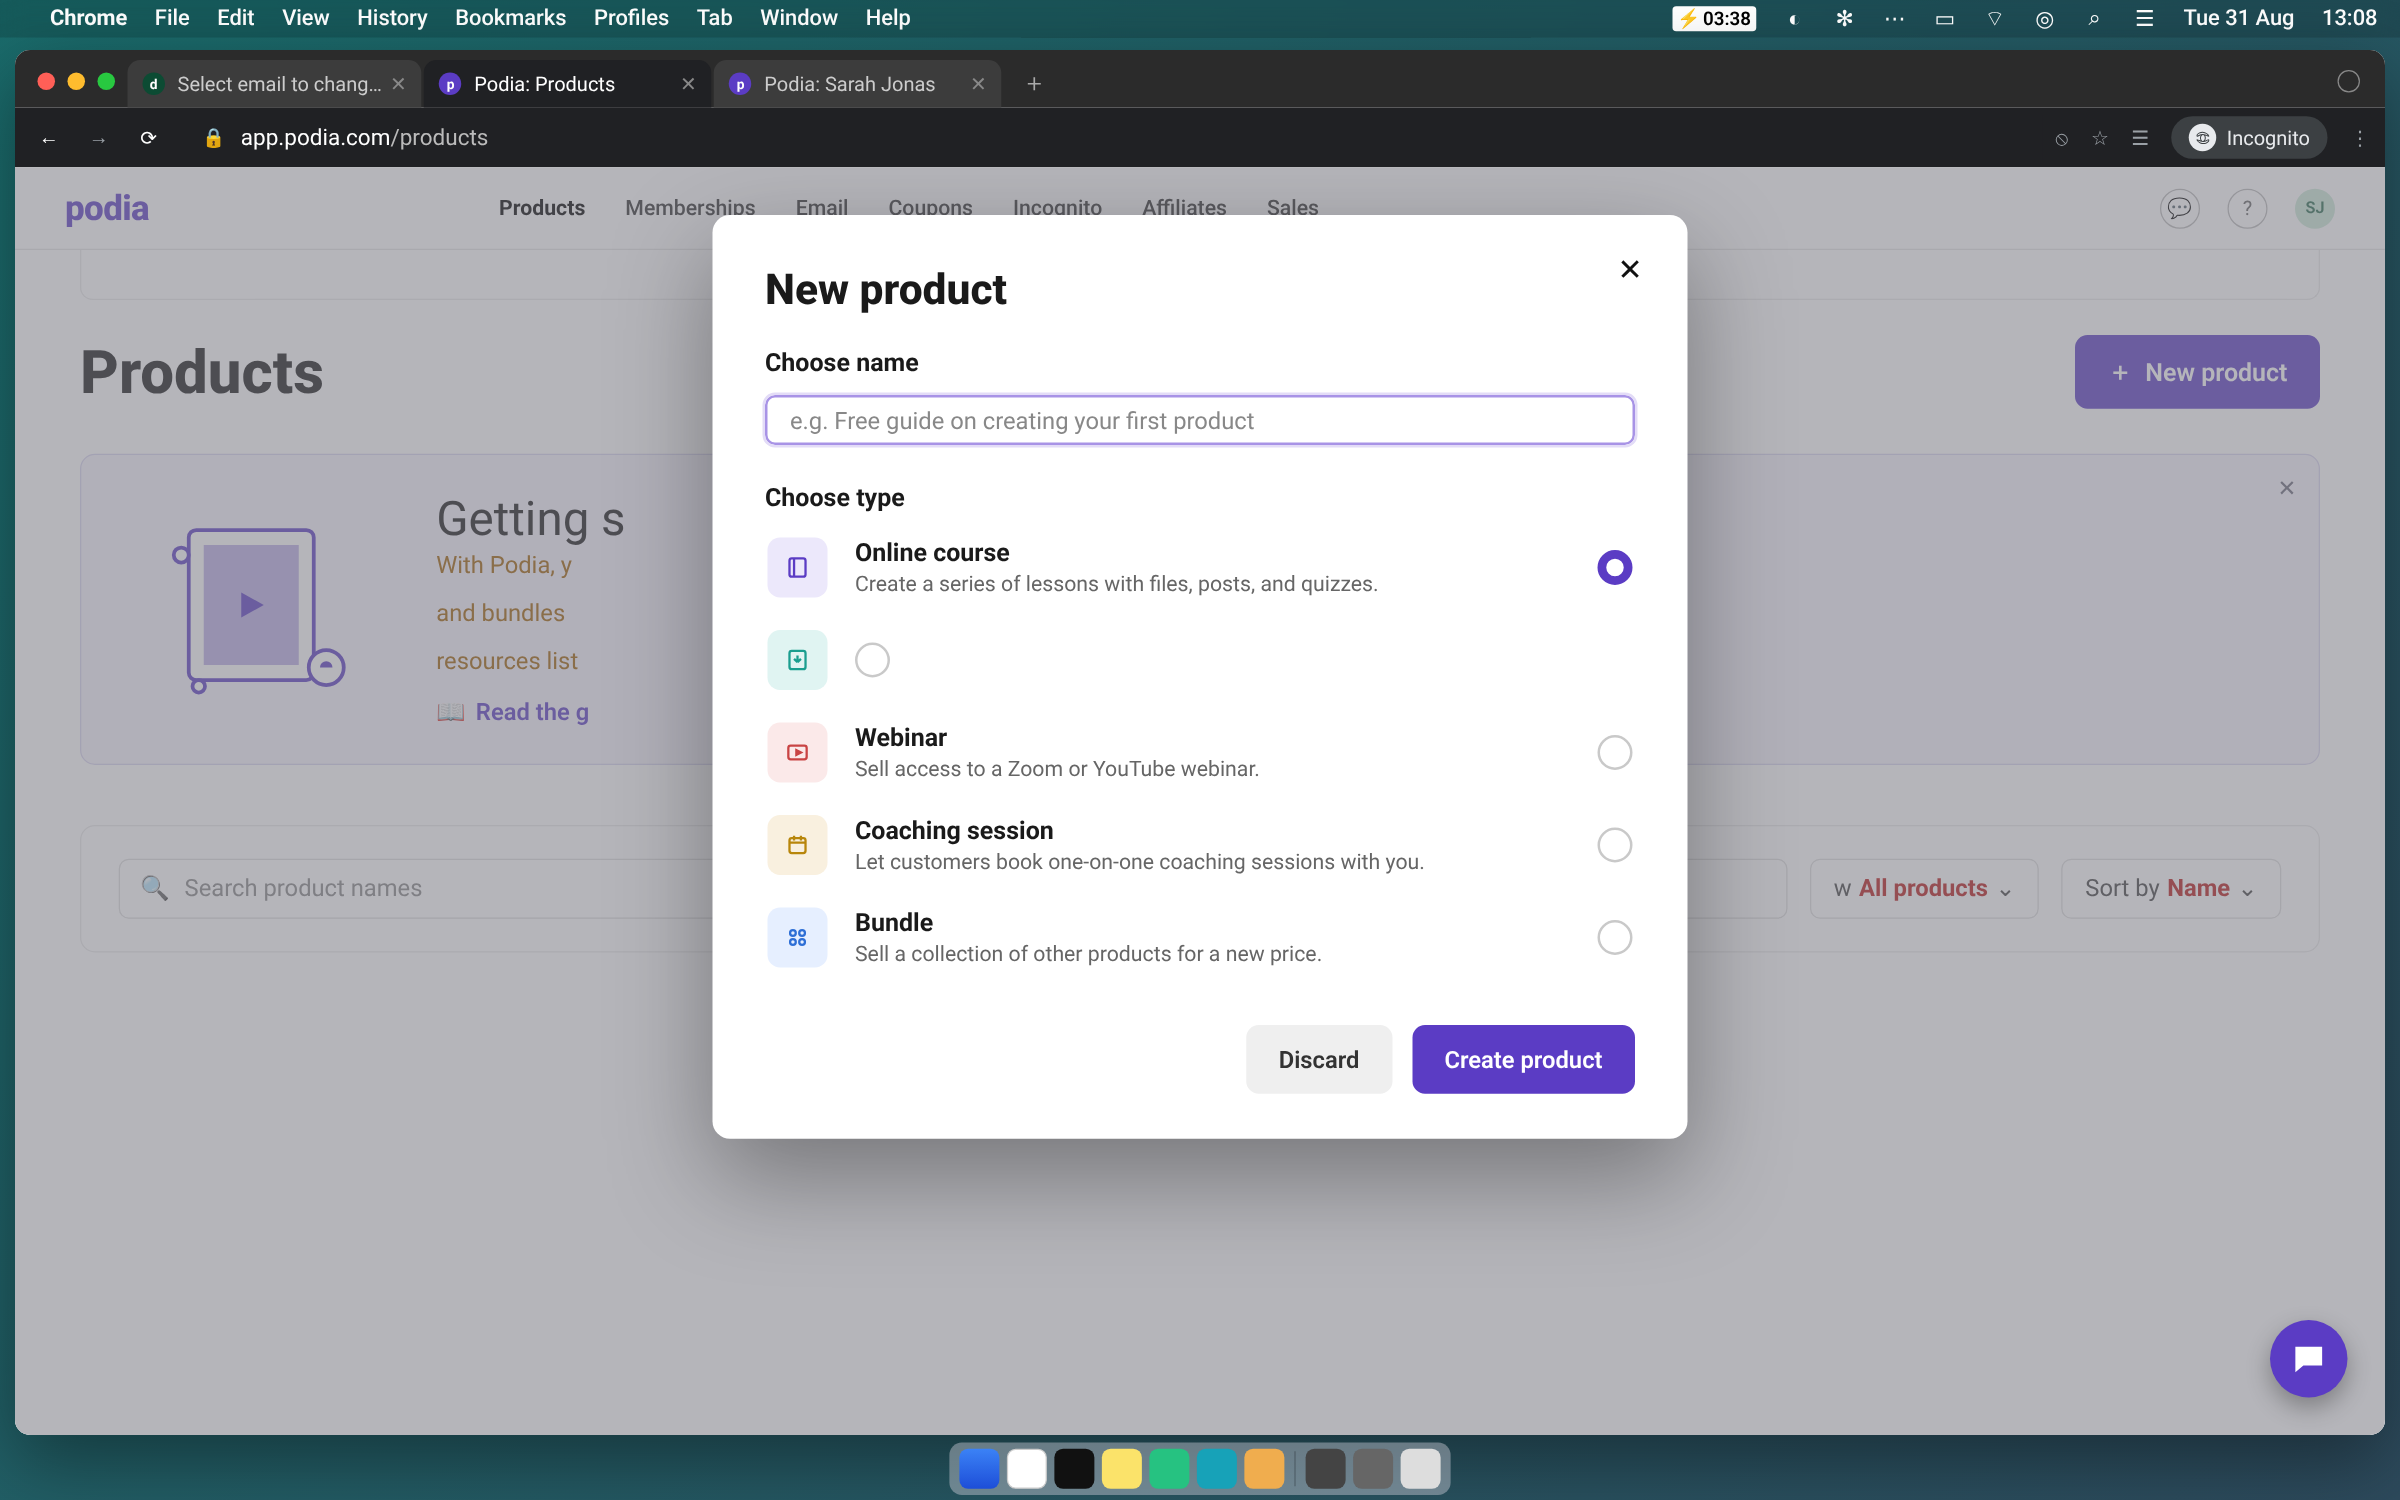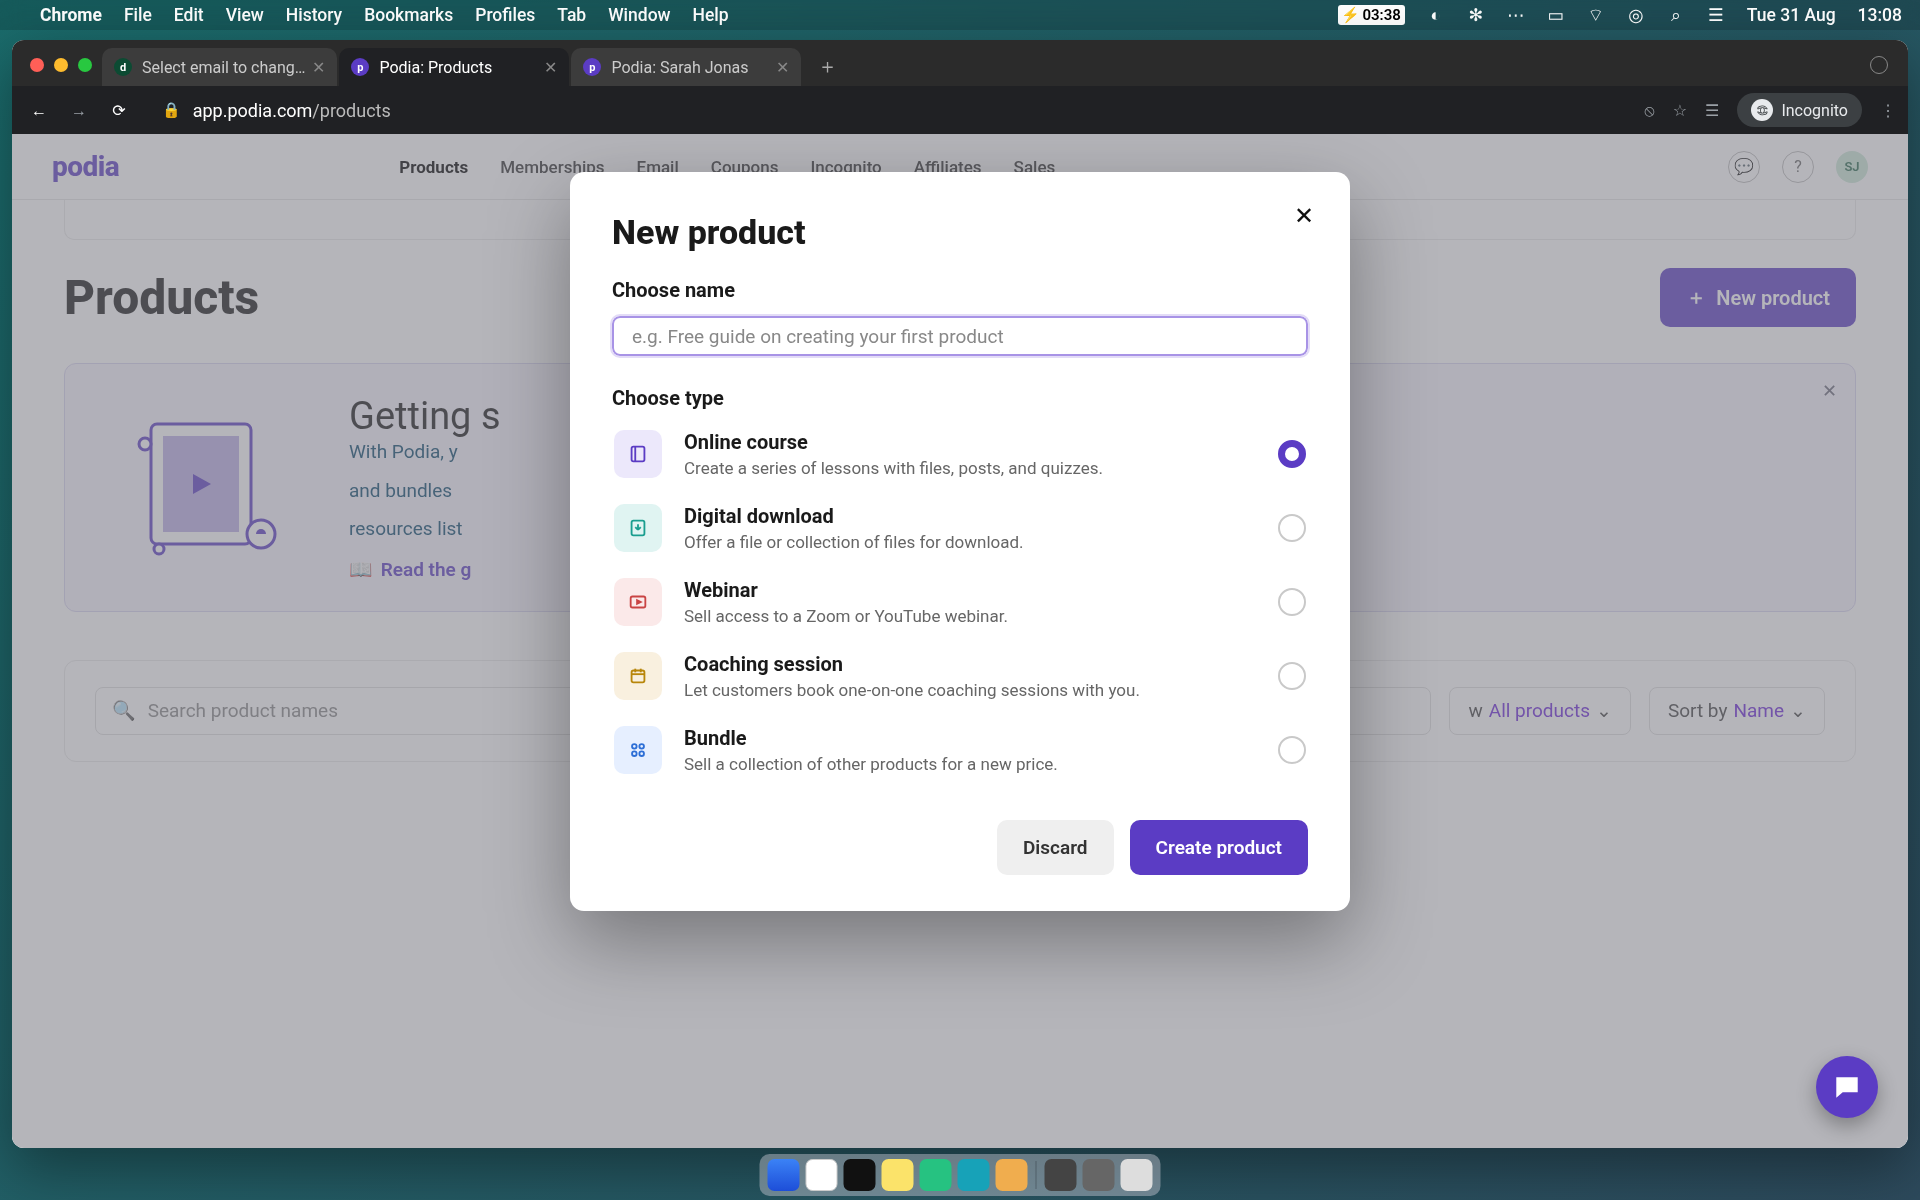--- a/index.html
+++ b/index.html
@@ -53,27 +53,27 @@
   .page-body { padding:0 52px; height:calc(100% - 66px); overflow:auto; }
   .banner-line { border:1px solid #e8e8e8; border-top:none; border-radius:0 0 10px 10px; height:40px; margin-bottom:28px;}
   .page-titlebar { display:flex; align-items:center; margin-bottom:36px; }
   .page-title { font-size:48px; font-weight:800; color:#1a1a1a; }
   .new-product-btn { margin-left:auto; background:#5b3cc4; color:#fff; border:none; border-radius:10px; padding:16px 26px; font-size:20px; font-weight:600; display:flex; align-items:center; gap:10px; cursor:pointer; }
   .getting-started { border:1px solid #d8d4ef; background:#f6f4fd; border-radius:12px; padding:30px 36px; display:flex; gap:48px; align-items:flex-start; position:relative; margin-bottom:48px;}
   .gs-close { position:absolute; top:16px; right:18px; color:#6b6b7b; font-size:18px; cursor:pointer;}
   .gs-illus { width:200px; height:170px; flex:none; position:relative; }
   .gs-illus svg{width:100%;height:100%;}
   .gs-content h2 { font-size:38px; font-weight:400; color:#1a1a1a; margin-bottom:0;}
-  .gs-content p { font-size:19px; color:#0c4a6e; line-height:1.5; margin-bottom:10px;}
+  .gs-content p { font-size:19px; color:#a16207; line-height:1.5; margin-bottom:10px;}
   .gs-link { color:#5b3cc4; font-weight:600; font-size:19px; display:flex; align-items:center; gap:8px; margin-top:14px;}
 
   .filters { border:1px solid #e8e8e8; border-radius:12px; padding:26px 30px; display:flex; align-items:center; gap:18px; margin-bottom:60px;}
   .search-box { flex:1; border:1px solid #ddd; border-radius:8px; height:48px; display:flex; align-items:center; padding:0 16px; color:#888; font-size:19px; gap:12px;}
   .filter-pill { border:1px solid #ddd; border-radius:8px; height:48px; display:flex; align-items:center; padding:0 18px; font-size:19px; color:#444; gap:6px;}
-  .filter-pill .val{color:#6d28d9; font-weight:400;}
+  .filter-pill .val{color:#b91c1c; font-weight:700;}
 
   .empty-hint { text-align:center; color:#4a4a4a; font-size:19px; padding-bottom:40px;}
 
   
   .scrim { position:absolute; inset:0; background:rgba(120,120,130,0.55); }
   .modal { position:absolute; width:780px; left:50%; transform:translateX(-50%); top:38px; background:#fff; border-radius:14px; box-shadow:0 30px 80px rgba(0,0,0,0.35); padding:40px 42px 36px; }
   .modal h1 { font-size:34px; font-weight:800; color:#1a1a1a; margin-bottom:26px;}
   .modal-close { position:absolute; top:28px; right:30px; width:32px; height:32px; display:flex; align-items:center; justify-content:center; cursor:pointer; color:#111; font-size:24px;}
   .section-label { font-size:20px; font-weight:700; color:#1a1a1a; margin-bottom:14px; }
   .name-input { width:100%; height:40px; border:2px solid #a893e6; border-radius:8px; outline:2px solid #e3dcf7; padding:0 18px; font-size:19px; color:#333; margin-bottom:30px;}
@@ -287,24 +287,20 @@
           <div class="type-radio selected"></div>
         </div>
 
         <div class="type-row">
           <div class="type-icon ti-teal">
               <svg viewBox="0 0 24 24" fill="none" stroke="#1a9e8f" stroke-width="2">
                 <rect x="5" y="4" width="14" height="16" rx="2"></rect>
                 <path d="M12 8v6m0 0l-3-3m3 3l3-3"></path>
               </svg>
             </div>
-          <div class="type-text">
-            <div class="type-title">Digital download</div>
-            <div class="type-desc">Offer a file or collection of files for download.</div>
-          </div>
           <div class="type-radio"></div>
         </div>
 
         <div class="type-row">
           <div class="type-icon ti-red">
               <svg viewBox="0 0 24 24" fill="none" stroke="#c94444" stroke-width="2">
                 <rect x="4" y="6" width="16" height="12" rx="2"></rect>
                 <polygon points="11,10 11,14 15,12" fill="#c94444"></polygon>
               </svg>
             </div>

